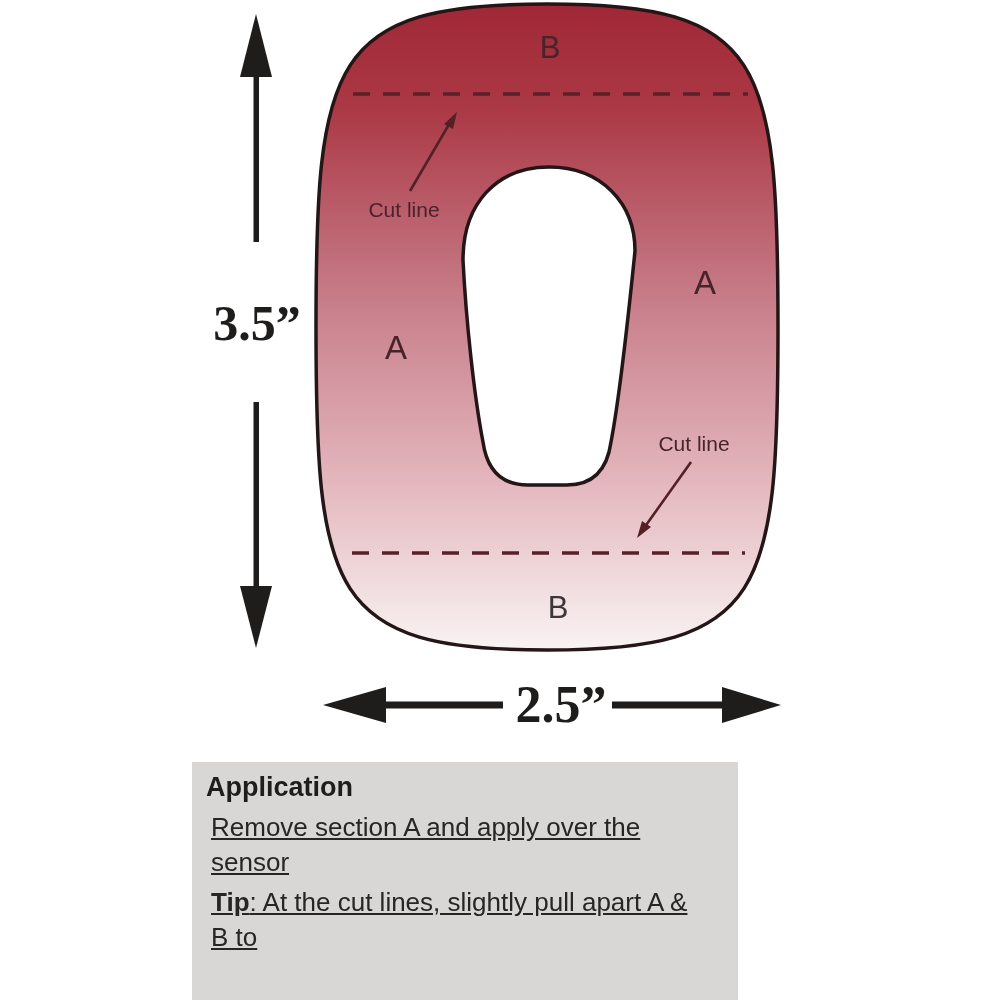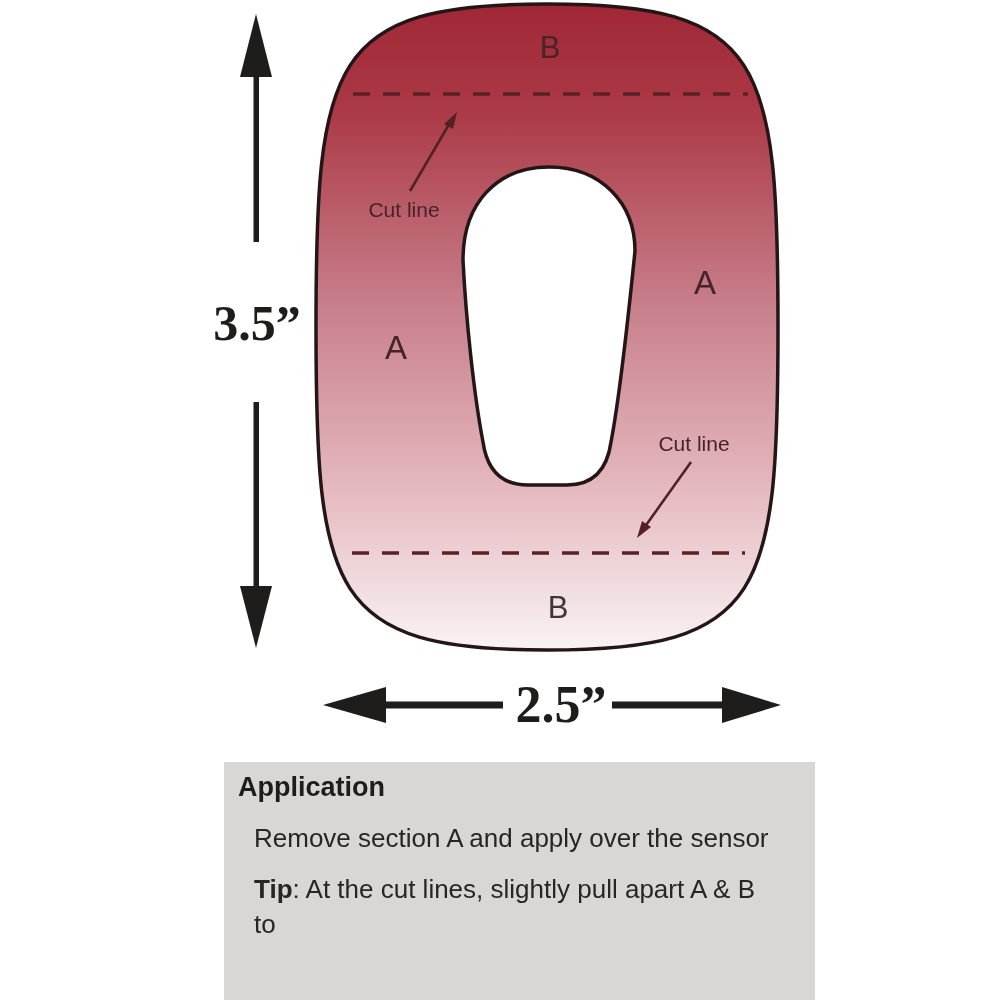--- a/index.html
+++ b/index.html
@@ -14,39 +14,39 @@
   }
   .diagram-svg {
     position: absolute;
     left: 0; top: 0;
     width: 1000px; height: 762px;
   }
   .sans-label { font-family: "Liberation Sans", sans-serif; }
   .serif-dim  { font-family: "Liberation Serif", "DejaVu Serif", serif; font-weight: bold; }
   .instructions {
     position: absolute;
-    left: 224px;
+    left: 192px;
     top: 762px;
-    width: 591px;
+    width: 546px;
     height: 238px;
     box-sizing: border-box;
     background: #d8d7d5;
     color: #262626;
     padding: 7px 22px 0 14px;
     font-size: 26px;
     line-height: 35px;
   }
   .instructions h2 {
     margin: 0 0 1px 0;
     font-size: 27px;
     line-height: 36px;
     font-weight: bold;
     color: #1d1d1d;
   }
-  .instructions p { margin: 16px; }
+  .instructions p { margin: 5px; text-decoration: underline; }
   .tip-block { margin-top: 35px; }
   .tip-bold { font-weight: bold; }
 </style>
 </head>
 <body>
 
 <div class="canvas">
 
   <svg class="diagram-svg" viewBox="0 0 1000 762">
     <defs>

